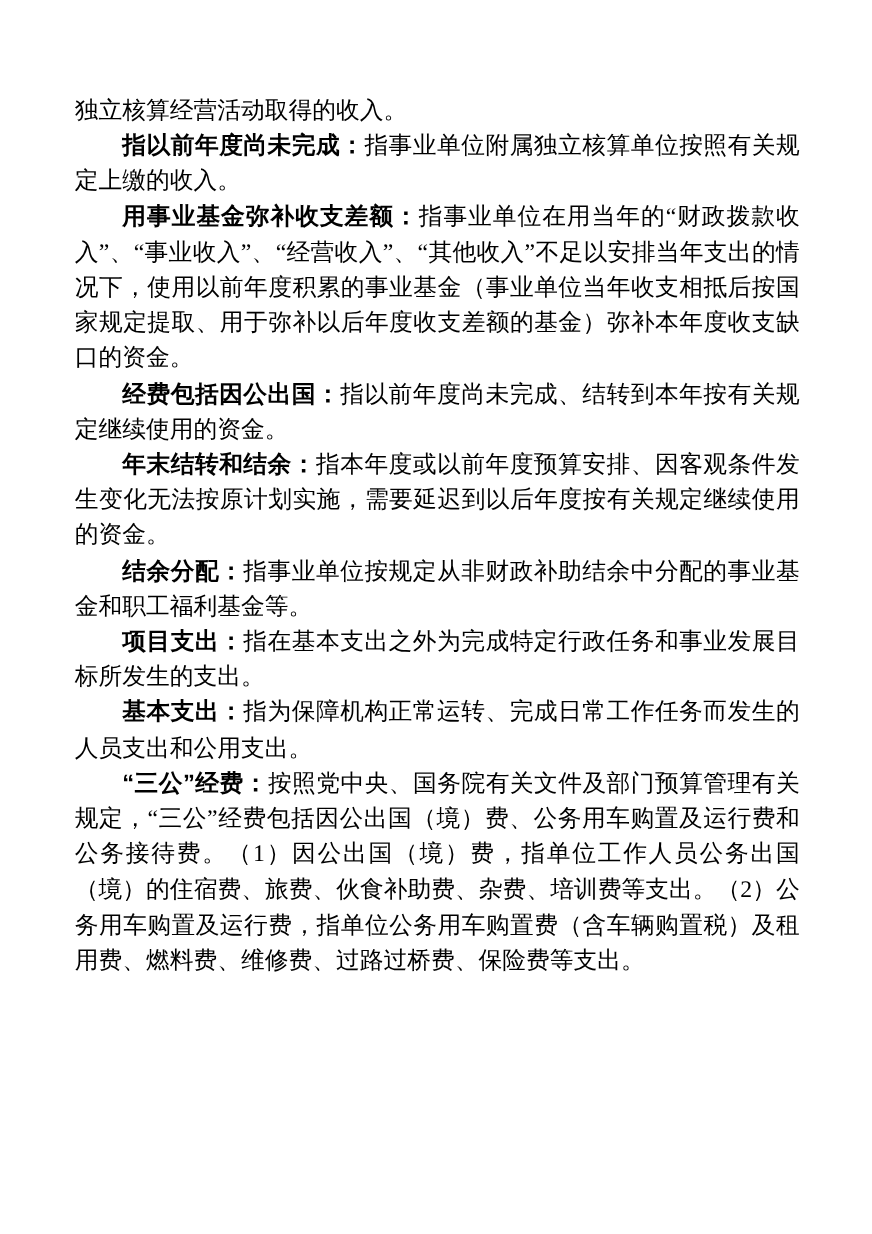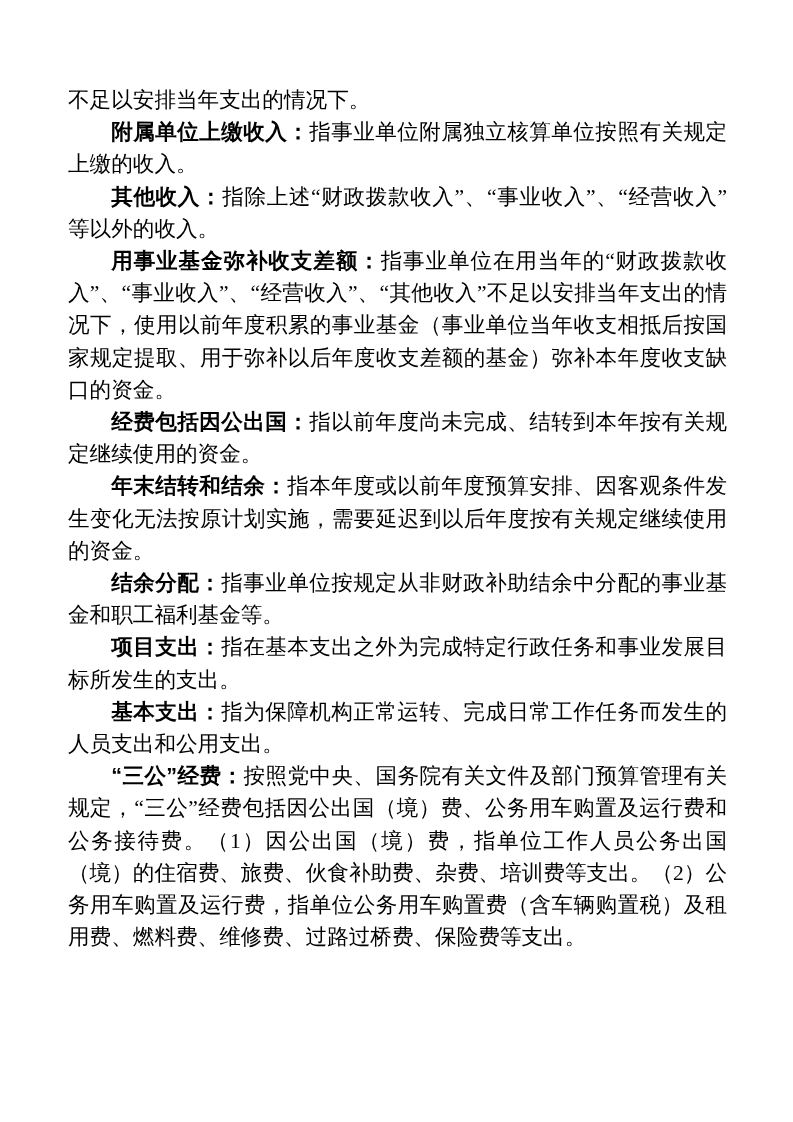--- a/index.html
+++ b/index.html
@@ -41,25 +41,24 @@
   .term {
     font-weight: 700;
     font-family: "Liberation Sans", "DejaVu Sans", sans-serif;
   }
 </style>
 </head>
 <body>
 
 <div class="page">
   <div class="text-block">
-    <p class="para continuation">不足以安排当年支出的情况下。</p>
+    <p class="para continuation">独立核算经营活动取得的收入。</p>
     <div id="paragraphs">
-  <p class="para"><b class="term">附属单位上缴收入：</b><span class="def">指事业单位附属独立核算单位按照有关规定上缴的收入。</span></p>
+  <p class="para"><b class="term">指以前年度尚未完成：</b><span class="def">指事业单位附属独立核算单位按照有关规定上缴的收入。</span></p>
 
-  <p class="para"><b class="term">其他收入：</b><span class="def">指除上述“财政拨款收入”、“事业收入”、“经营收入”等以外的收入。</span></p>
 
   <p class="para"><b class="term">用事业基金弥补收支差额：</b><span class="def">指事业单位在用当年的“财政拨款收入”、“事业收入”、“经营收入”、“其他收入”不足以安排当年支出的情况下，使用以前年度积累的事业基金（事业单位当年收支相抵后按国家规定提取、用于弥补以后年度收支差额的基金）弥补本年度收支缺口的资金。</span></p>
 
   <p class="para"><b class="term">经费包括因公出国：</b><span class="def">指以前年度尚未完成、结转到本年按有关规定继续使用的资金。</span></p>
 
   <p class="para"><b class="term">年末结转和结余：</b><span class="def">指本年度或以前年度预算安排、因客观条件发生变化无法按原计划实施，需要延迟到以后年度按有关规定继续使用的资金。</span></p>
 
   <p class="para"><b class="term">结余分配：</b><span class="def">指事业单位按规定从非财政补助结余中分配的事业基金和职工福利基金等。</span></p>
 
   <p class="para"><b class="term">项目支出：</b><span class="def">指在基本支出之外为完成特定行政任务和事业发展目标所发生的支出。</span></p>

